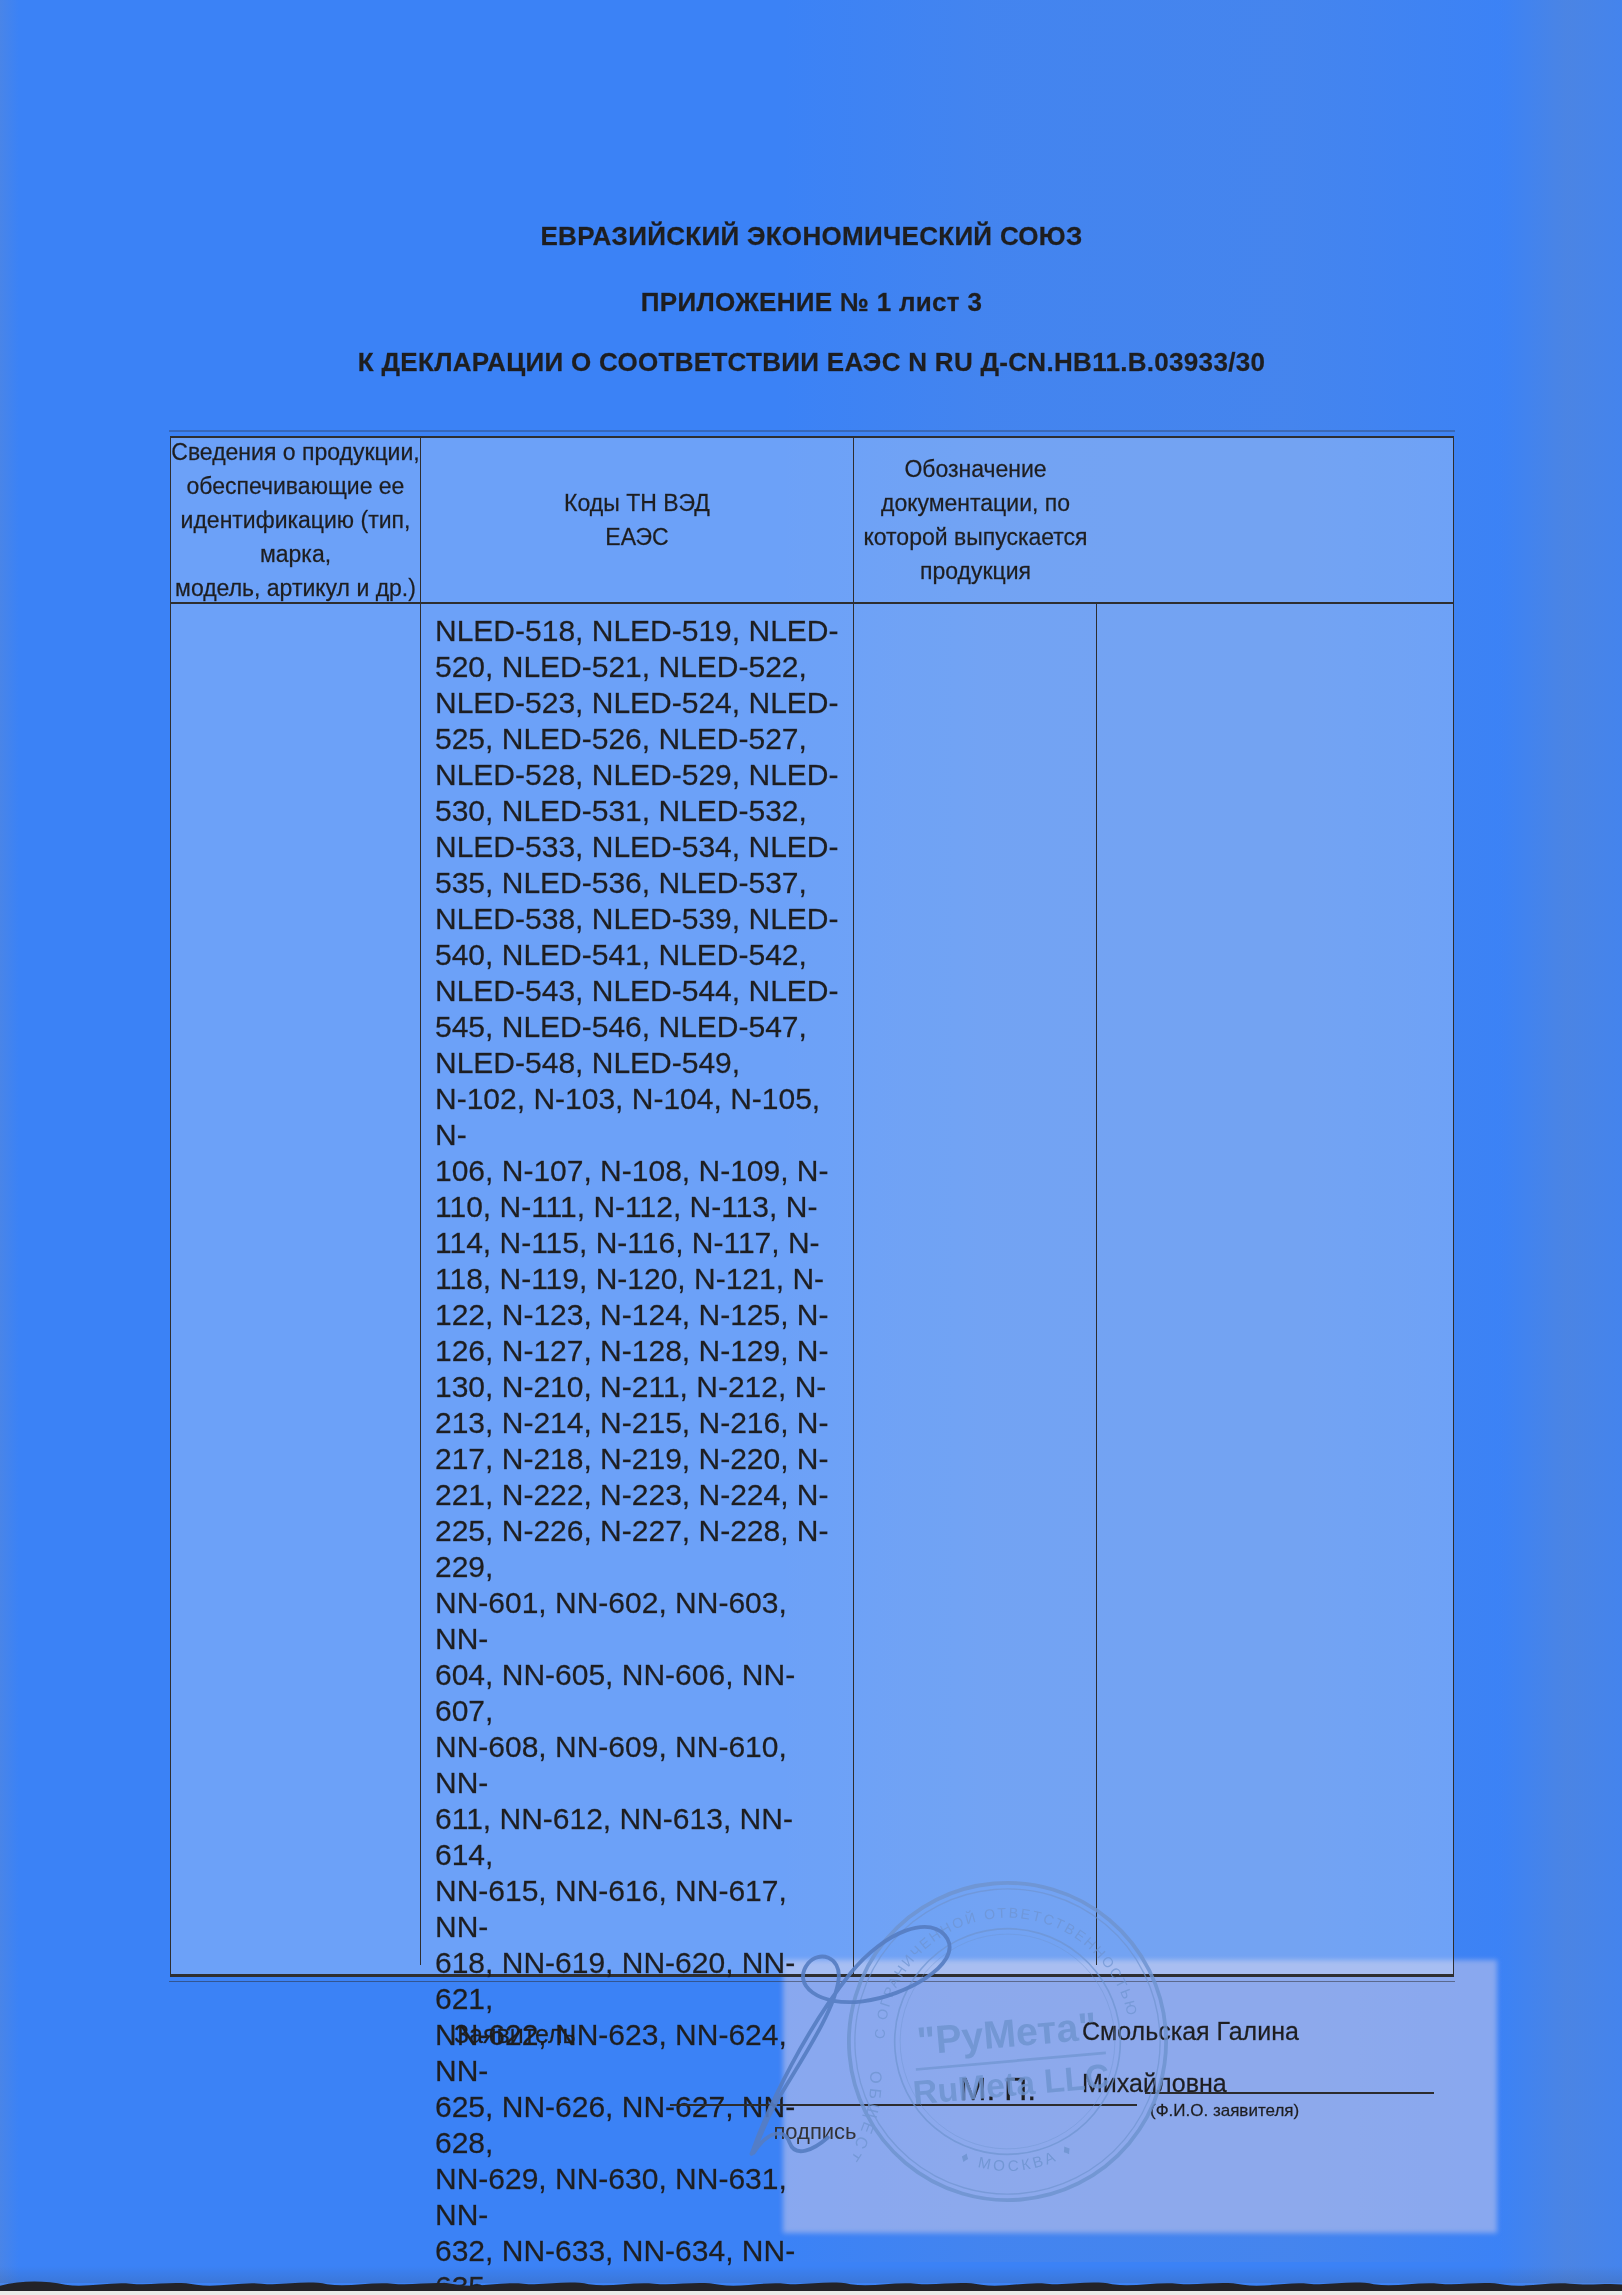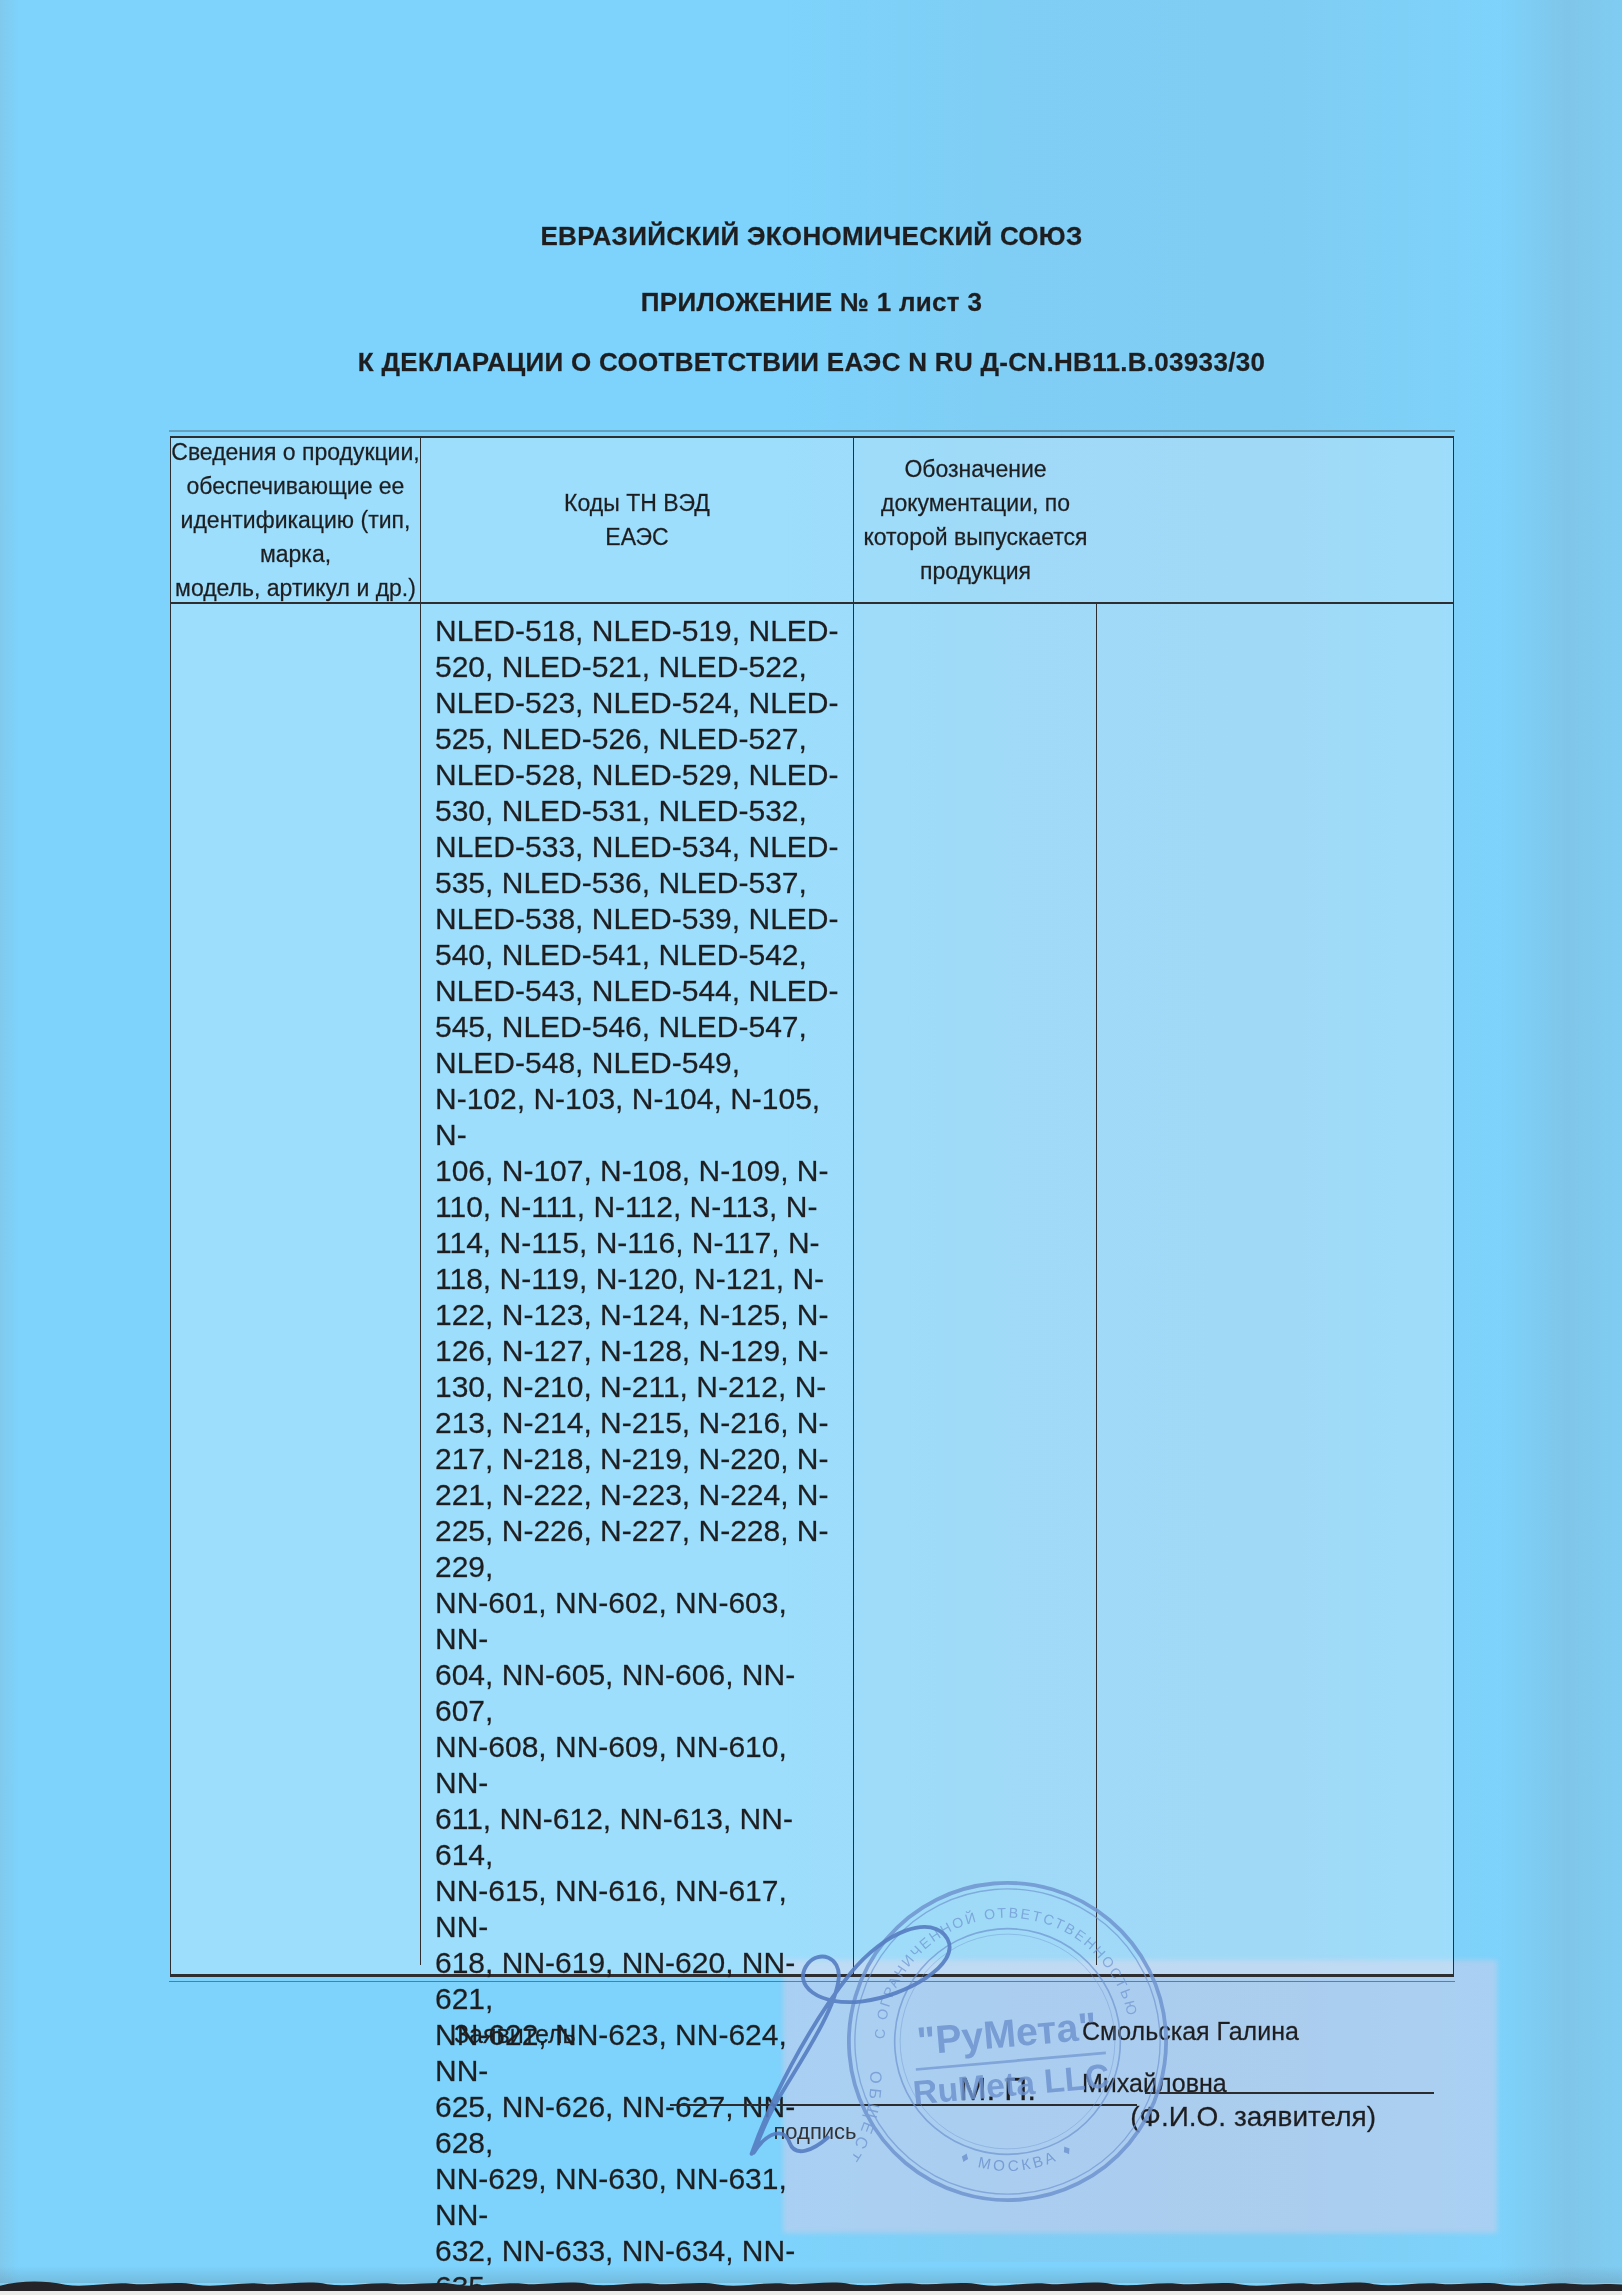--- a/index.html
+++ b/index.html
@@ -1,18 +1,18 @@
 <!DOCTYPE html>
 <html style="font-size:8.7px"><head>
 <meta charset="utf-8">
 <style>
   html,body { margin:0; padding:0; background:#d8d8d8; }
   .page {
     position:relative; width:1623px; height:2295px; overflow:hidden;
-    background:#7dd3fc;
+    background:#3b82f6;
     font-family:"Liberation Sans","DejaVu Sans",sans-serif;
     color:#1e1e20;
   }
   .abs { position:absolute; }
   .pre { white-space:pre-line; }
   .thick { -webkit-text-stroke:0.3px rgba(30,30,32,0.75); }
 
   
   .band-center { left:780px; top:0; width:730px; height:2262px; pointer-events:none;
     background:linear-gradient(90deg, rgba(150,155,172,0) 0%, rgba(150,155,172,0.09) 28%, rgba(150,155,172,0.11) 70%, rgba(150,155,172,0) 100%); }
@@ -48,21 +48,21 @@
   .bodyrow > div { height:1361px; }
   .cell-models { font-size:30px; line-height:36px; padding:8.7px 7.6px 0 14px; text-align:left; }
 
   
   .applicant { left:454px; top:2020px; font-size:25px; }
   .sig-line  { left:670px; top:2104px; width:467px; height:2.2px; background:#2c2c2e; }
   .sig-cap   { left:725px; top:2119px; width:180px; text-align:center; font-size:22px; color:#333336; }
   .mp        { left:938px; top:2071px; width:120px; text-align:center; font-size:32px; }
   .name      { left:1082px; top:2005px; width:311px; font-size:25px; line-height:52px; }
   .fio-line  { left:1145px; top:2092px; width:289px; height:1.6px; background:#2c2c2e; }
-  .fio-cap   { left:1082px; top:2101px; width:294px; text-align:right; font-size:28px; }
+  .fio-cap   { left:1150px; top:2101px; width:294px; text-align:left; font-size:17px; }
 
   .stamp-svg { left:844px; top:1878px; width:327px; height:327px; transform:rotate(-5deg); opacity:0.84; }
   .sig-svg   { left:627px; top:1875px; width:382px; height:305px; opacity:0.9; }
   .wave-svg  { left:0; top:2262px; width:1623px; height:33px; }
 </style>
 </head>
 <body>
 
 <div class="page">
 

